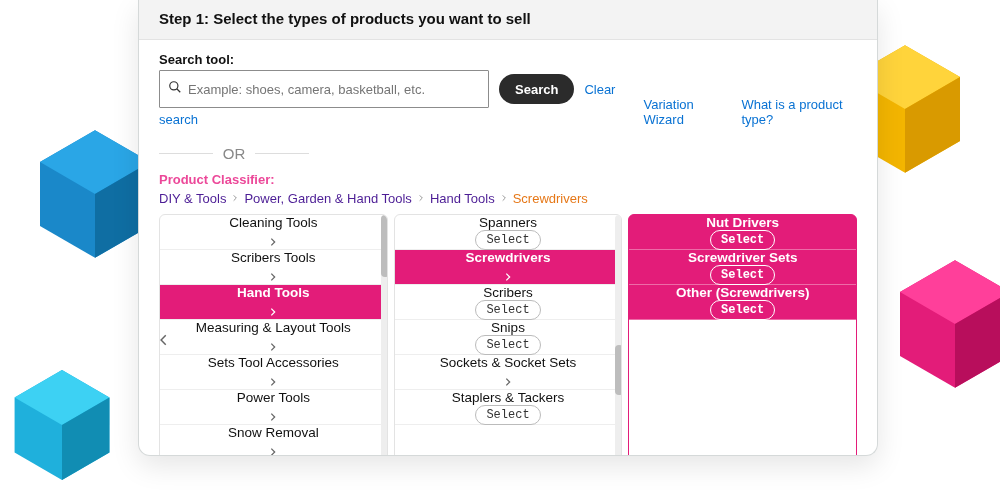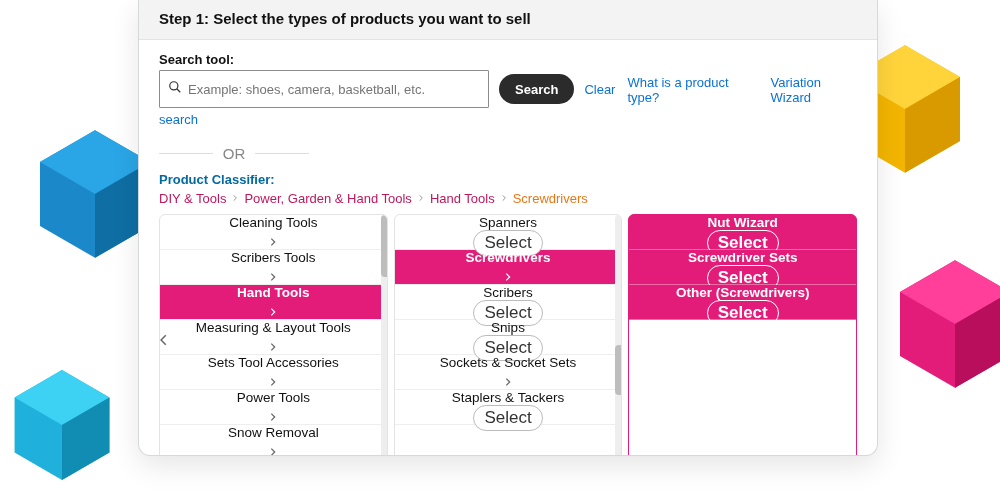--- a/index.html
+++ b/index.html
@@ -34,21 +34,21 @@
   }
   .panel-header {
     background: #f3f3f3;
     border-bottom: 1px solid #e3e3e3;
     padding: 10px 20px 12px;
     font-size: 15px;
     font-weight: 700;
     color: #111;
   }
   .panel-body { padding: 12px 20px 0; position: relative; }
-  .row-top { display: flex; align-items: center; gap: 12px; }
+  .row-top { display: flex; align-items: flex-end; gap: 28px; }
   .search-col { flex: 0 0 auto; }
   .label { font-size: 13px; font-weight: 700; color: #111; margin-bottom: 3px; }
   .search-wrap { display: flex; align-items: center; gap: 10px; }
   .search-box {
     display: flex; align-items: center;
     width: 330px; height: 38px;
     border: 1px solid #8c8c8c; border-radius: 1px;
     padding: 0 8px;
     background: #fff;
   }
@@ -67,26 +67,26 @@
   .link-row { margin-left: auto; display: flex; gap: 18px; font-size: 13px; }
   .search-below { margin-top: 4px; color:#0972d3; font-size:13px; }
   .or-divider {
     display: flex; align-items: center; justify-content: center;
     font-size: 15px; color: #888; gap: 10px;
     margin: 18px 0 10px; width: 150px;
   }
   .or-divider::before, .or-divider::after {
     content: ""; flex:1; height:1px; background:#ddd;
   }
-  .classifier-label { font-size: 13px; font-weight: 700; color:#0369a1; margin-bottom: 4px; }
+  .classifier-label { font-size: 13px; font-weight: 700; color:#ec4899; margin-bottom: 4px; }
   .breadcrumb {
     display: flex; align-items: center; flex-wrap: wrap;
     font-size: 13px; gap: 4px 2px; margin-bottom: 8px;
   }
-  .breadcrumb .crumb { color:#be185d; cursor:pointer; }
+  .breadcrumb .crumb { color:#4c1d95; cursor:pointer; }
   .breadcrumb .crumb.current { color:#e67818; cursor:default; }
   .breadcrumb .sep { color:#999; padding:0 3px; }
   .columns { display: flex; gap: 6px; position: relative; }
   .col {
     flex: 1 1 0; border: 1px solid #e3e3e3; border-radius: 6px;
     overflow: hidden; background: #fff;
     height: 250px;
     position: relative;
   }
   .nav-chev {
@@ -103,22 +103,23 @@
     border-bottom: 1px solid #eee;
     cursor: pointer;
     flex-direction: column;
   }
   .item:last-child { border-bottom:none; }
   .item.active { background:#e31c79; color:#fff; font-weight:700; }
   .item.active .chev svg path { stroke:#fff; }
   .chev { display:flex; align-items:center; }
   .pill {
     border:1px solid #bbb; border-radius:999px;
-    padding: 2px 10px; font-size:17px; color:#333; background:#fff;
+    padding: 2px 10px; font-size:12px; color:#333; background:#fff;
     cursor:pointer;
+    font-family:Liberation Mono, monospace;
   }
   .item.pink { background:#e31c79; color:#fff; font-weight:700; }
   .item.pink .pill { border-color:#fff; color:#fff; background:transparent; }
   .col3 { background:#e31c79; border-color:#e31c79; }
   .col3 .item { color:#fff; border-bottom:1px solid rgba(255,255,255,.35); font-weight:700; }
   .col3 .pill { border-color:#fff; color:#fff; background:transparent; font-weight:600; }
   .col3 .empty { background:#fff; flex:1; }
   .col3 { display:flex; flex-direction:column; }
   .scrollbar-fake {
     position:absolute; right:-2px; top:0;
@@ -182,22 +183,22 @@
             </span>
             <input type="text" placeholder="Example: shoes, camera, basketball, etc." style="">
           </div>
           <button class="btn-search">Search</button>
           <span class="link">Clear</span>
         </div>
         <div class="search-below">search</div>
       </div>
 
       <div class="link-row">
+        <span class="link">Variation Wizard</span>
         <span class="link">What is a product type?</span>
-        <span class="link">Variation Wizard</span>
       </div>
     </div>
 
     <div class="or-divider">
       <span>OR</span>
     </div>
 
     <div class="classifier-label">Product Classifier:</div>
 
     <div class="breadcrumb" id="breadcrumb">
@@ -322,21 +323,21 @@
             <span class="pill">Select</span>
           </div>
           <div class="scrollbar-fake">
           <div class="scrollbar-track"></div>
           <div class="scrollbar-thumb" style="top:130px; height:50px;"></div>
         </div>
       </div>
 
       <div class="col col3" id="col3">
           <div class="item pink">
-            <span>Nut Wizard</span>
+            <span>Nut Drivers</span>
             <span class="pill">Select</span>
           </div>
           <div class="item pink">
             <span>Screwdriver Sets</span>
             <span class="pill">Select</span>
           </div>
           <div class="item pink">
             <span>Other (Screwdrivers)</span>
             <span class="pill">Select</span>
           </div>

